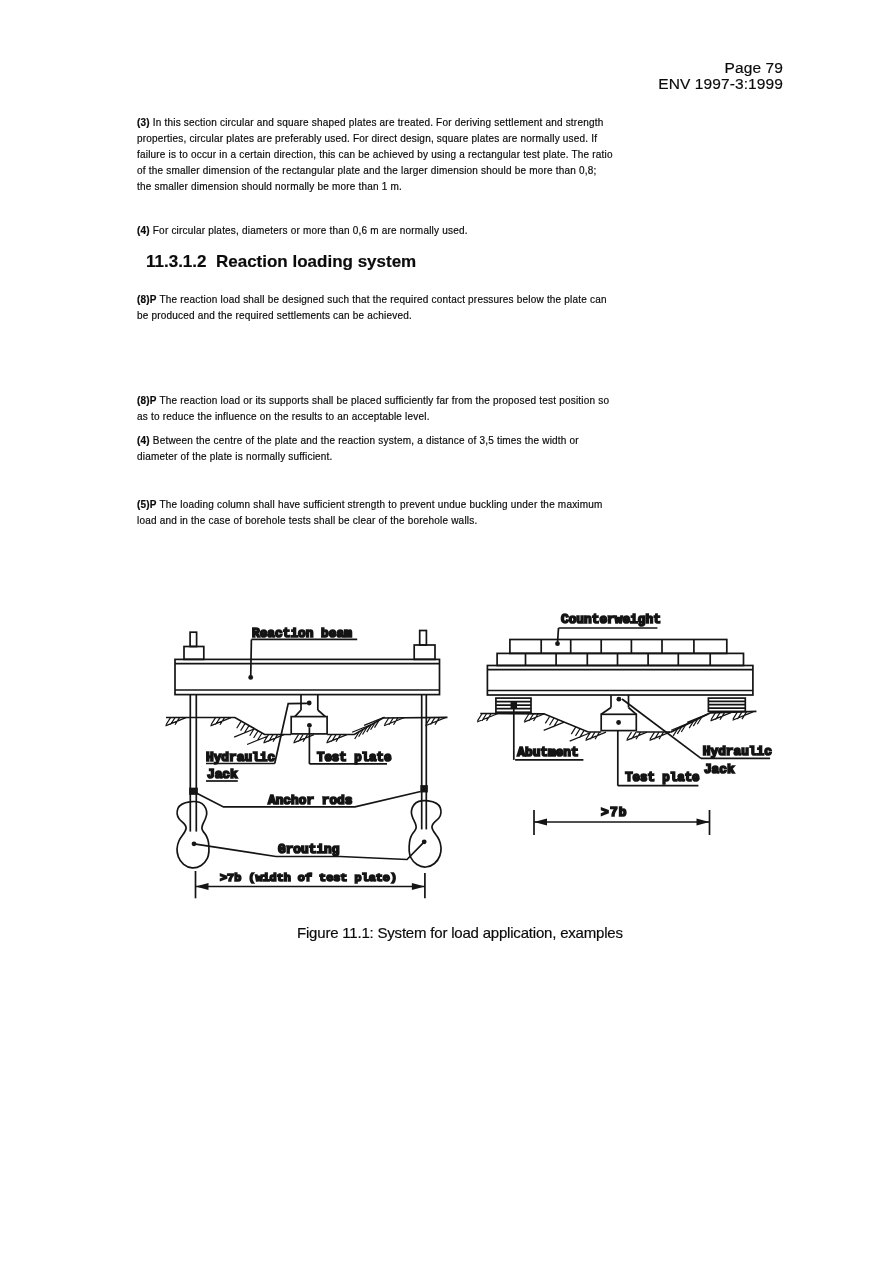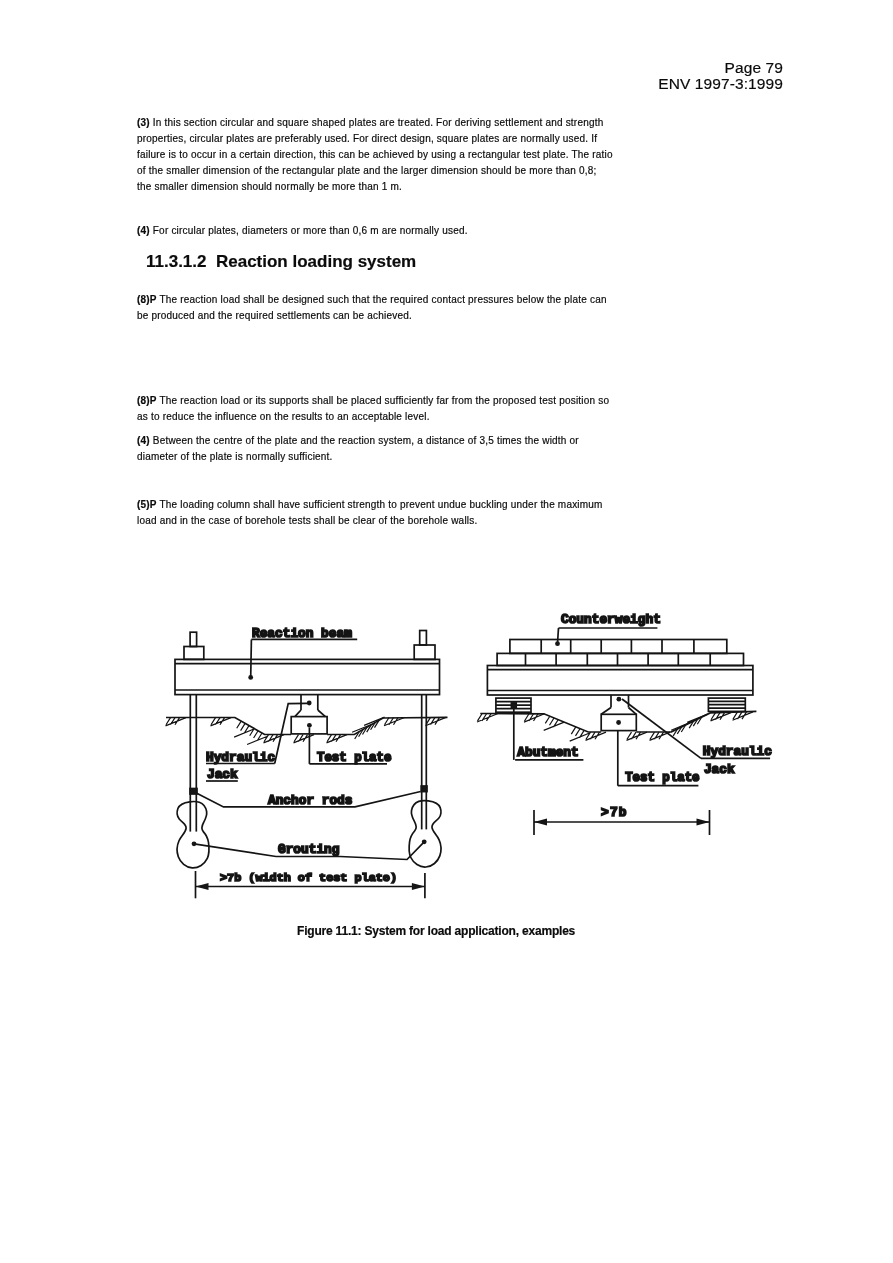--- a/index.html
+++ b/index.html
@@ -2,21 +2,21 @@
 <html><head>
 <meta charset="utf-8">
 <style>
 html,body{margin:0;padding:0;background:#fff;}
 .page{position:relative;width:877px;height:1263px;overflow:hidden;
   font-family:"Liberation Sans",sans-serif;color:#0b0b0b;-webkit-text-stroke:0.18px #0b0b0b;-webkit-font-smoothing:antialiased;}
 .b{position:absolute;left:137px;font-size:10px;line-height:16.1px;letter-spacing:0.2px;white-space:nowrap;}
 .b b{font-weight:bold;}
 .hdr{position:absolute;right:94px;top:59.5px;font-size:15.5px;line-height:16.5px;text-align:right;letter-spacing:0.1px;}
 .h2{position:absolute;left:136px;top:252.2px;font-size:17px;font-weight:bold;line-height:19px;white-space:nowrap;margin-left:10px;}
-.cap{position:absolute;left:297px;top:924px;font-size:12px;font-weight:bold;letter-spacing:-0.2px;white-space:nowrap;}
+.cap{position:absolute;left:297px;top:924px;font-size:15px;font-weight:normal;letter-spacing:-0.2px;white-space:nowrap;}
 svg text{font-family:"Liberation Mono",monospace;font-weight:bold;fill:#0b0b0b;}
 </style>
 </head>
 <body>
 <div class="page">
 <div class="hdr">Page 79<br>ENV 1997-3:1999</div>
 
 <div class="b" style="top:114.6px"><b>(3)</b> In this section circular and square shaped plates are treated. For deriving settlement and strength<br>properties, circular plates are preferably used. For direct design, square plates are normally used. If<br>failure is to occur in a certain direction, this can be achieved by using a rectangular test plate. The ratio<br>of the smaller dimension of the rectangular plate and the larger dimension should be more than 0,8;<br>the smaller dimension should normally be more than 1 m.</div>
 
 <div class="b" style="top:222.5px"><b>(4)</b> For circular plates, diameters or more than 0,6 m are normally used.</div>

